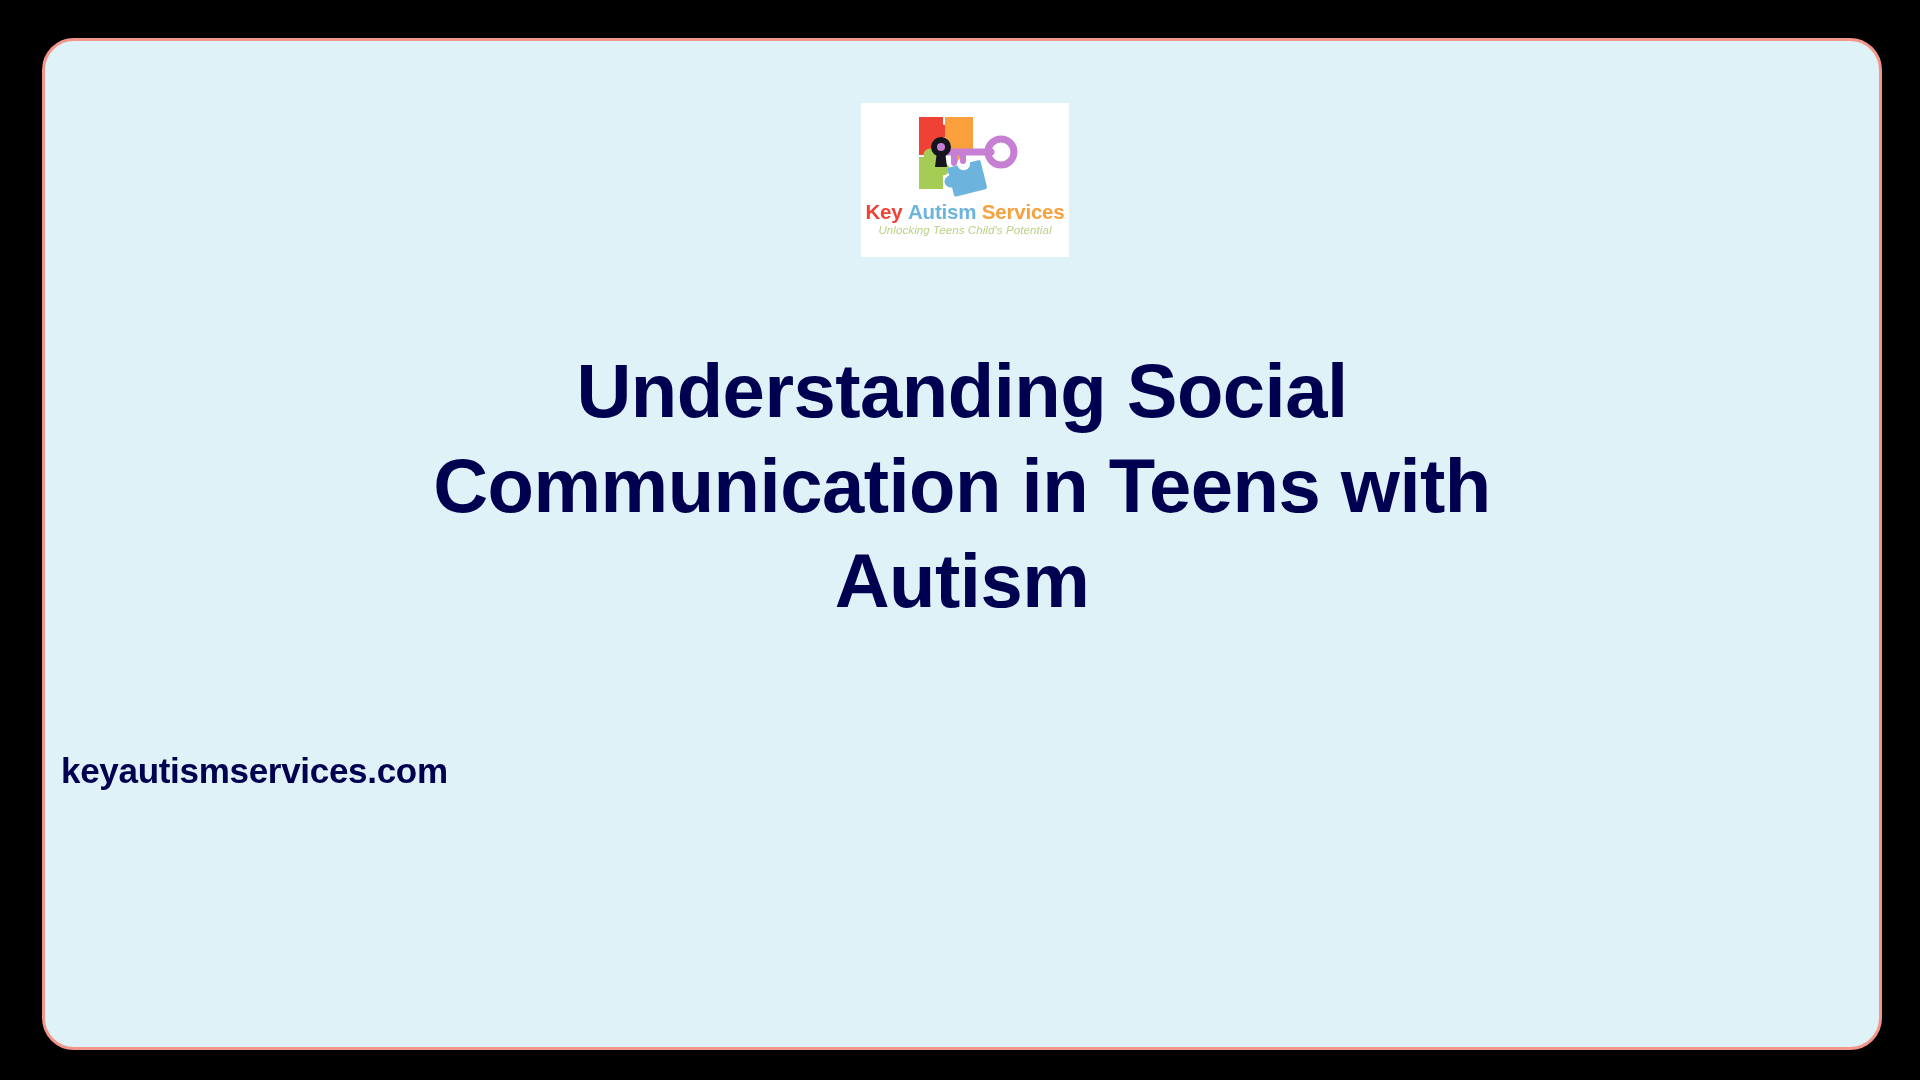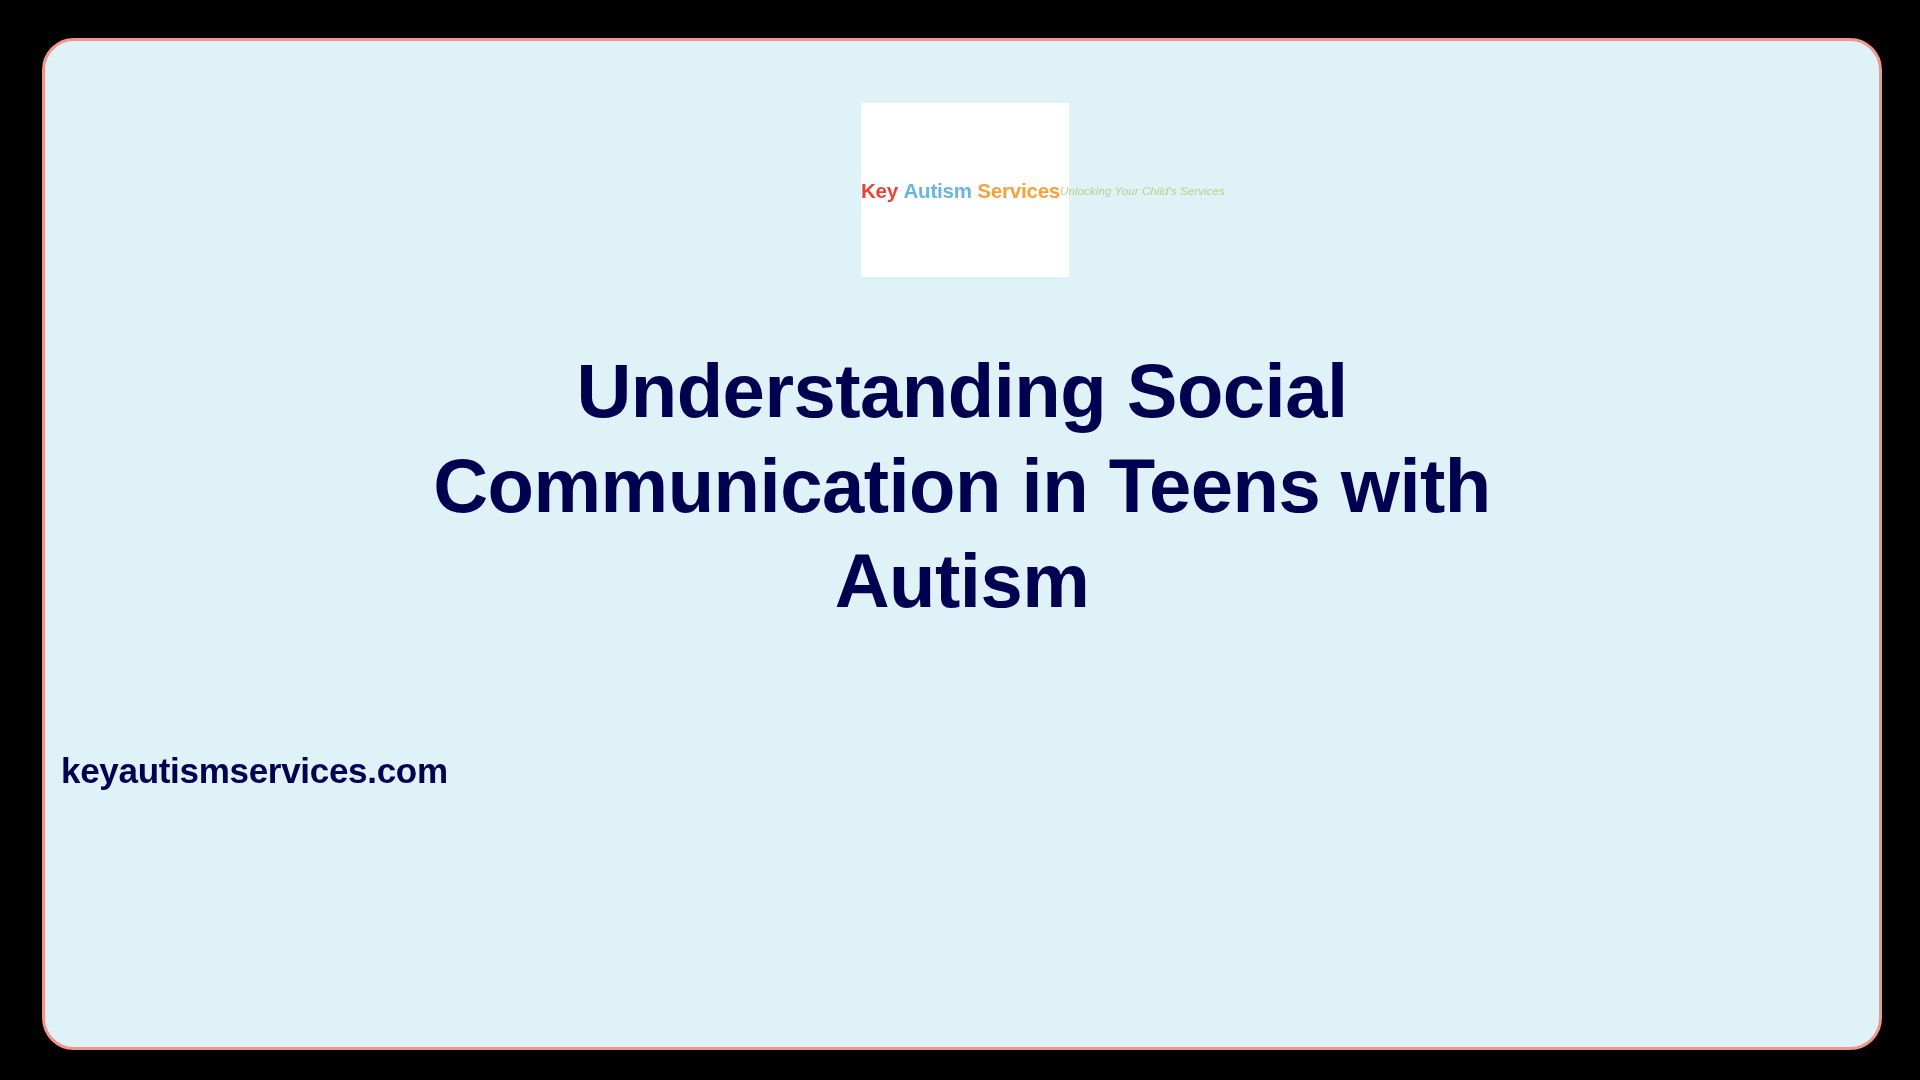--- a/index.html
+++ b/index.html
@@ -28,24 +28,24 @@
     border-radius: 32px;
     overflow: hidden;
   }
 
   
   #brand-logo {
     position: absolute;
     left: 816px;           
     top: 62px;             
     width: 208px;
-    height: 174px;
+    height: 154px;
     background: #ffffff;
     display: flex;
-    flex-direction: row;
+    flex-direction: column;
     align-items: center;
     justify-content: flex-start;
   }
   #logo-mark {
     margin-top: 4px;
     width: 132px;
     height: 92px;
     display: block;
   }
   #logo-wordmark {
@@ -137,21 +137,21 @@
 
       <circle cx="42" cy="40" r="10" fill="#15151e"></circle>
       <path d="M38 44 h8 l2 16 h-12 z" fill="#15151e"></path>
       <circle cx="42" cy="40" r="4" fill="#c77fd4"></circle>
     </svg>
 
     <div id="logo-wordmark">
       <span class="w-key">Key</span><span>&nbsp;</span><span class="w-autism">Autism</span><span>&nbsp;</span><span class="w-services">Services</span>
     </div>
 
-    <div id="logo-tagline">Unlocking Your Child's Services</div>
+    <div id="logo-tagline">Unlocking Teens Child's Potential</div>
   </div>
 
   <h1 id="slide-title">
     <span class="title-line">Understanding Social</span>
     <span class="title-line">Communication in Teens with</span>
     <span class="title-line">Autism</span>
   </h1>
 
   <div id="site-url">keyautismservices.com</div>
 

